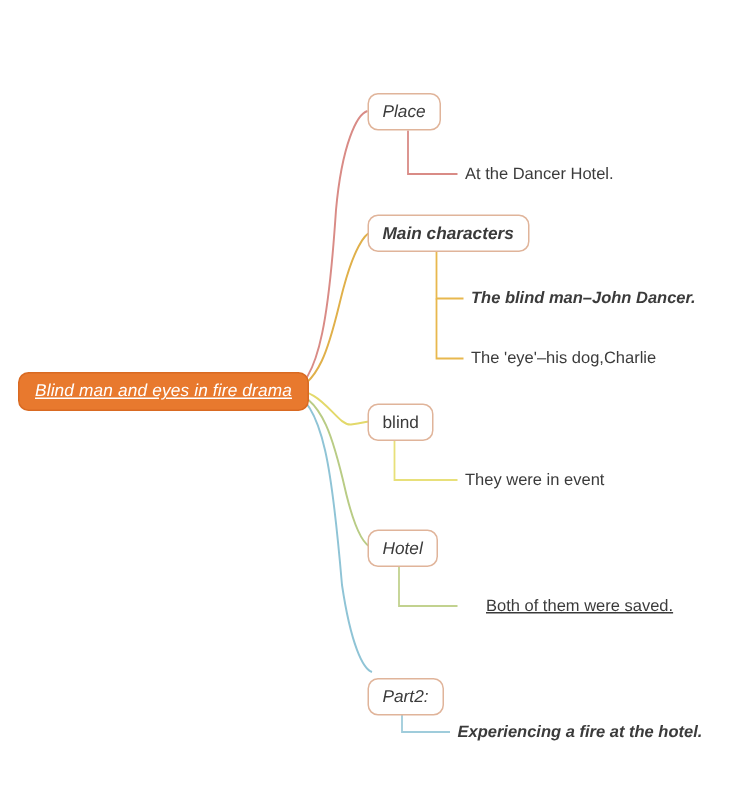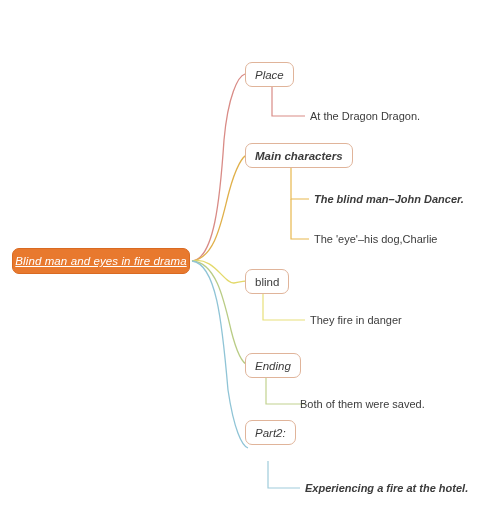--- a/index.html
+++ b/index.html
@@ -22,21 +22,21 @@
     width: 500px;
     height: 523px;
     pointer-events: none;
   }
 
   
   .root-node {
     position: absolute;
     left: 12px;
     top: 248px;
-    width: 178px;
+    width: 194px;
     height: 26px;
     background: #e8792e;
     border: 1px solid #d96a22;
     border-radius: 7px;
     box-sizing: border-box;
     display: flex;
     align-items: center;
     justify-content: center;
   }
   .root-label {
@@ -109,36 +109,36 @@
     <path d="M268,461 L268,488 L300,488" fill="none" stroke="#9fccdb" stroke-width="1.2"></path>
   </svg>
 
   <div class="root-node">
     <span class="root-label">Blind man and eyes in fire drama</span>
   </div>
 
   <div class="branch-node" style="left:245px; top:62px;">
     <span class="branch-label italic">Place</span>
   </div>
-  <div class="leaf-text" style="left:310px; top:110px;">At the Dragon Dragon.</div>
+  <div class="leaf-text" style="left:310px; top:110px;">At the Dancer Hotel.</div>
 
   <div class="branch-node" style="left:245px; top:143px;font-weight:bold;">
     <span class="branch-label italic">Main characters</span>
   </div>
   <div class="leaf-text bold-italic" style="left:314px; top:193px;">The blind man–John Dancer.</div>
   <div class="leaf-text" style="left:314px; top:233px;">The 'eye'–his dog,Charlie</div>
 
   <div class="branch-node" style="left:245px; top:269px;">
     <span class="branch-label">blind</span>
   </div>
-  <div class="leaf-text" style="left:310px; top:314px;">They fire in danger</div>
+  <div class="leaf-text" style="left:310px; top:314px;">They were in event</div>
 
   <div class="branch-node" style="left:245px; top:353px;">
-    <span class="branch-label italic">Ending</span>
+    <span class="branch-label italic">Hotel</span>
   </div>
-  <div class="leaf-text" style="left:300px; top:398px;">Both of them were saved.</div>
+  <div class="leaf-text" style="left:324px; top:398px;text-decoration:underline;">Both of them were saved.</div>
 
-  <div class="branch-node" style="left:245px; top:420px;">
+  <div class="branch-node" style="left:245px; top:452px;">
     <span class="branch-label italic">Part2:</span>
   </div>
   <div class="leaf-text bold-italic" style="left:305px; top:482px;text-align:right;">Experiencing a fire at the hotel.</div>
 
 </div>
 
 </body></html>

